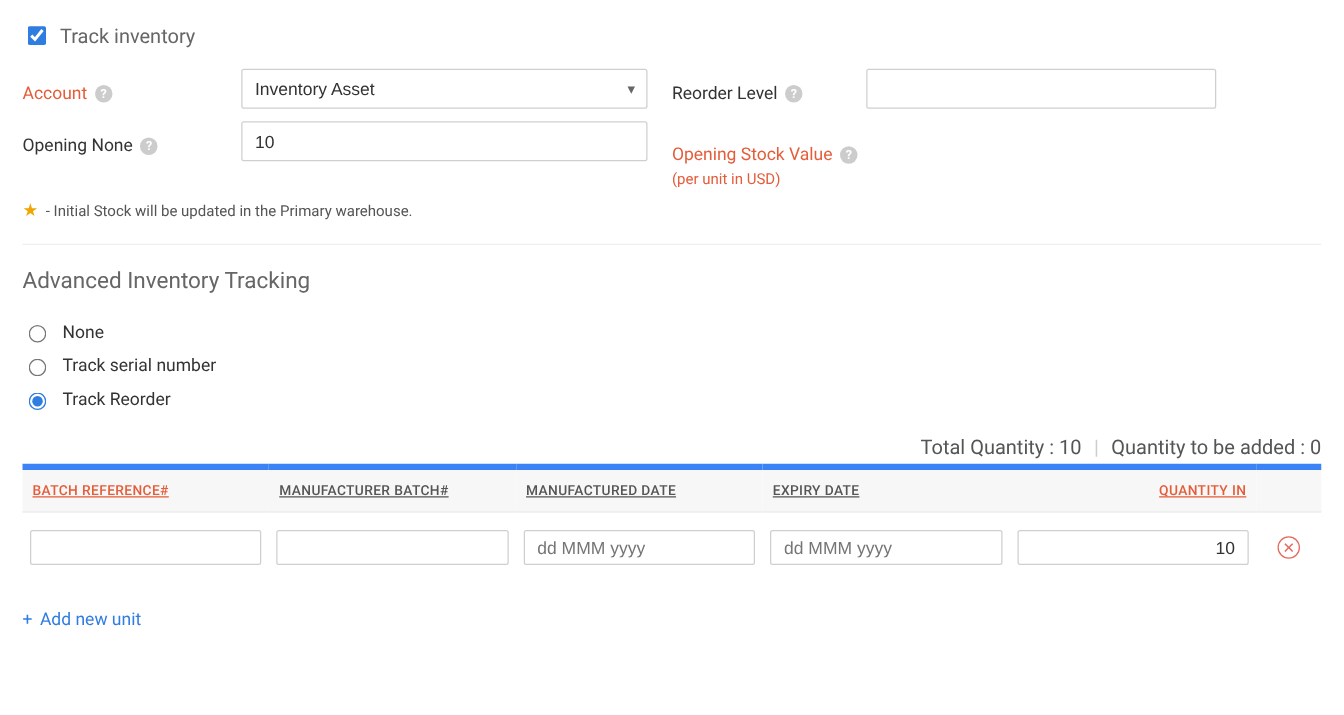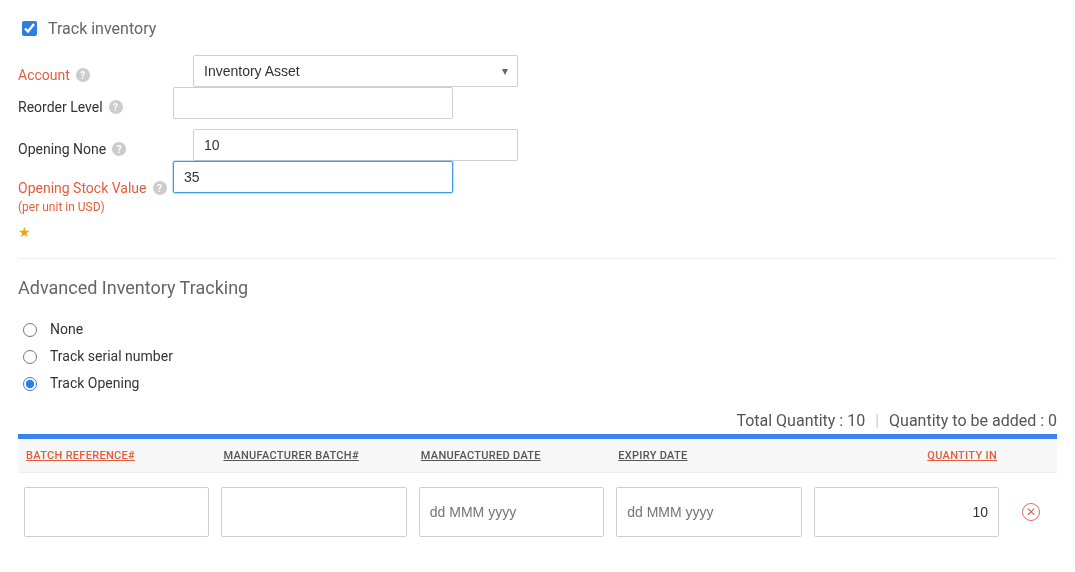--- a/index.html
+++ b/index.html
@@ -4,21 +4,21 @@
 <style>
   * { box-sizing: border-box; }
   body {
     font-family: -apple-system, BlinkMacSystemFont, "Segoe UI", Roboto, sans-serif;
     margin: 0;
     padding: 18px;
     color: #333;
     font-size: 14px;
     background: #fff;
   }
-  .row { display: flex; align-items: flex-start; margin-bottom: 10px; flex-direction: column; }
+  .row { display: flex; align-items: flex-start; margin-bottom: 10px; }
   .col-left { display: flex; width: 50%; }
   .col-right { display: flex; width: 50%; }
   .label-col { width: 175px; padding-top: 8px; display: flex; align-items: center; gap: 6px; }
   .input-col { flex: 1; }
   .required-label { color: #e45d3a; }
   .help-icon {
     display: inline-flex;
     width: 14px; height: 14px;
     border-radius: 50%;
     background: #ccc;
@@ -70,21 +70,21 @@
     letter-spacing: .3px;
     color: #555;
     text-align: left;
     padding: 10px 8px;
     text-decoration: underline;
   }
   table.batch thead th.required-label { color: #e45d3a; }
   table.batch td { padding: 14px 6px; vertical-align: middle;}
   table.batch input[type="text"] {
     max-width: none; width: 100%;
-    border: 1px solid #cfcfcf; height: 50px; border-radius: 2px; padding: 0 10px;
+    border: 1px solid #cfcfcf; height: 28px; border-radius: 2px; padding: 0 10px;
   }
   .num-right { text-align: right; }
   .remove-btn {
     display: inline-flex; width: 18px; height: 18px; border: 1px solid #e46a5e;
     border-radius: 50%; color: #e46a5e; align-items: center; justify-content: center;
     font-size: 12px; cursor: pointer; background: #fff;
   }
   .add-link { color: #2f7de1; display: inline-flex; align-items: center; gap: 6px; margin-top: 22px; cursor: pointer;}
   .sub-note { font-size: 12px; color: #e45d3a; margin-top: 4px;}
   .label-stack .main { color: #e45d3a; }
@@ -140,47 +140,45 @@
     </div>
   </div>
   <div class="col-right">
     <div class="label-col label-stack" style="display:block; padding-top:6px;">
       <div style="display:flex; align-items:center; gap:6px;margin-top:13px;">
         <span class="main">Opening Stock Value</span>
         <span class="help-icon">?</span>
       </div>
       <div class="sub-note">(per unit in USD)</div>
     </div>
-    <div class="input-col">
-      <input type="text" class="focused" value="35" style="">
-    </div>
   </div>
 </div>
 
 
 <div class="note">
   <span class="star">★</span>
+  <span>- Initial Stock will be updated in the Primary warehouse.</span>
 </div>
 
 <hr class="div">
 
 
 <div class="section-title">Advanced Inventory Tracking</div>
 
 <label class="radio-row">
   <input type="radio" name="adv" style="">
   <span>None</span>
 </label>
 <label class="radio-row">
   <input type="radio" name="adv" style="">
   <span>Track serial number</span>
 </label>
 <label class="radio-row">
   <input type="radio" name="adv" checked="" style="">
-  <span>Track Opening</span>
+  <span>Track Reorder</span>
 </label>
 
 <div class="qty-summary">
   <span>Total Quantity :</span>
   <span>10</span>
   <span class="sep">|</span>
   <span>Quantity to be added :</span>
   <span>0</span>
 </div>
 

